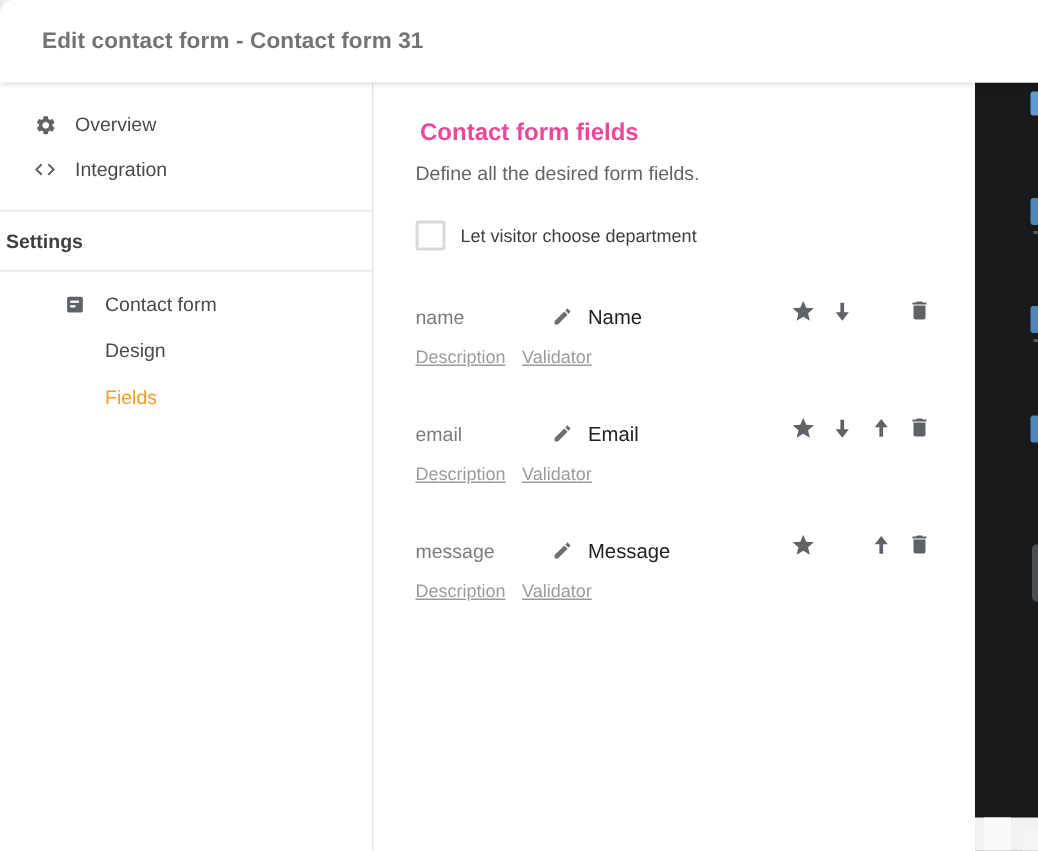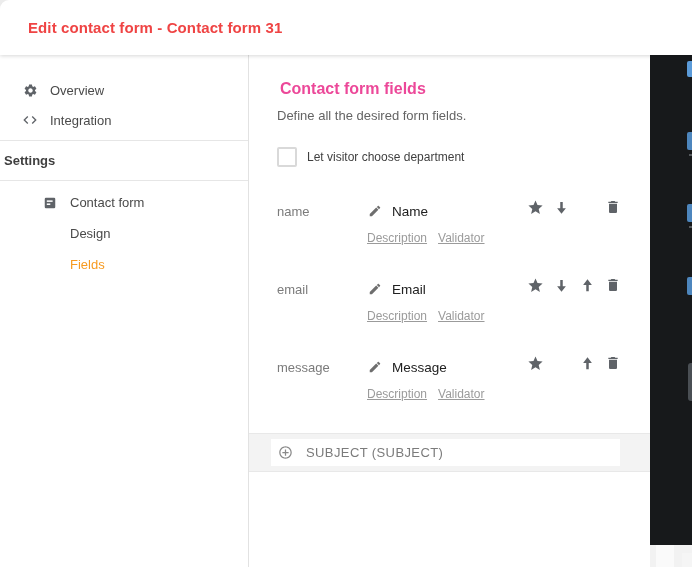--- a/index.html
+++ b/index.html
@@ -17,28 +17,28 @@
   .corner-sliver { position: absolute; top: 0; left: 0; width: 10px; height: 10px; background: #ececec; z-index: 20; }
   .corner-sliver::after { content: ""; position: absolute; inset: 0; background: #fff; border-top-left-radius: 9px; }
 
   
   .modal-header {
     position: absolute; top: 0; left: 0; right: 0; height: 55px;
     background: #fff; z-index: 10;
     box-shadow: 0 1px 4px rgba(0,0,0,0.16);
     display: flex; align-items: center; padding-left: 28px; box-sizing: border-box;
   }
-  .modal-title { font-size: 15px; font-weight: bold; color: #ef4444; letter-spacing: .1px; }
+  .modal-title { font-size: 15px; font-weight: bold; color: #737373; letter-spacing: .1px; }
 
   
   .body { position: absolute; top: 55px; left: 0; right: 0; bottom: 0; display: flex; }
 
   
   .sidebar { width: 249px; box-sizing: border-box; border-right: 1px solid #e2e2e2; background: #fff; padding-top: 20px; flex: none; }
-  .side-item { height: 30px; display: flex; align-items: center; padding-left: 22px; cursor: pointer; }
+  .side-item { height: 30px; display: flex; align-items: flex-start; padding-left: 22px; cursor: pointer; }
   .side-item .ico { width: 16px; height: 16px; display: flex; align-items: center; justify-content: center; margin-right: 12px; }
   .side-item .ico svg { fill: #5f6368; }
   .side-label { font-size: 13px; color: #4a4a4a; }
   .side-divider { border: none; border-top: 1px solid #e6e6e6; margin: 5px 0 0 0; }
   .side-section { height: 39px; display: flex; align-items: center; padding-left: 4px; border-bottom: 1px solid #e6e6e6; }
   .side-section span { font-size: 13px; font-weight: bold; color: #3f3f3f; }
   .settings-group { margin-top: 6px; padding-left: 20px; }
   .settings-item { height: 31px; display: flex; align-items: center; padding-left: 22px; cursor: pointer; }
   .settings-item .ico { width: 15px; height: 15px; display: flex; align-items: center; justify-content: center; margin-right: 13px; }
   .settings-item .spacer { width: 28px; flex: none; }
@@ -57,21 +57,21 @@
   .field-block { margin-bottom: 22px; }
   .field-main { display: flex; align-items: flex-end; height: 30px; }
   .field-key { width: 90px; flex: none; font-size: 13px; color: #7b7b7b; }
   .pencil { width: 16px; height: 16px; display: flex; align-items: center; justify-content: center; cursor: pointer; }
   .pencil svg { fill: #6e6e6e; }
   .field-label { font-size: 13.5px; color: #212121; margin-left: 9px; flex: 1; }
   .field-actions { display: flex; flex: none; }
   .slot { width: 26px; height: 24px; display: flex; align-items: center; justify-content: center; cursor: pointer; }
   .slot svg { fill: #5f6368; }
   .slot.hidden { visibility: hidden; }
-  .field-links { margin-left: 90px; margin-top: 12px; display: flex; gap: 11px; }
+  .field-links { margin-top: 12px; display: flex; gap: 11px; }
   .flink { font-size: 12px; color: #9b9b9b; text-decoration: underline; cursor: pointer; }
 
   .add-band {
     margin: 32px -24px 0 -28px; height: 39px; background: #f3f3f3;
     border-top: 1px solid #e8e8e8; border-bottom: 1px solid #e8e8e8;
     display: flex; align-items: center; padding-left: 22px; box-sizing: border-box;
   }
   .add-box {
     background: #fff; height: 27px; width: 349px; display: flex; align-items: center;
     padding-left: 6px; box-sizing: border-box; cursor: pointer;
@@ -271,30 +271,20 @@
         </span>
       </div>
     </div>
     <div class="field-links">
       <a class="flink">Description</a>
       <a class="flink">Validator</a>
     </div>
   </div>
 </div>
 
-      <div class="add-band">
-        <div class="add-box">
-          <span class="plus">
-            <svg width="15" height="15" viewBox="0 0 24 24">
-                <path d="M13 7h-2v4H7v2h4v4h2v-4h4v-2h-4V7zM12 2C6.48 2 2 6.48 2 12s4.48 10 10 10 10-4.48 10-10S17.52 2 12 2zm0 18c-4.41 0-8-3.59-8-8s3.59-8 8-8 8 3.59 8 8-3.59 8-8 8z"></path>
-              </svg>
-          </span>
-          <span class="add-label">SUBJECT (SUBJECT)</span>
-        </div>
-      </div>
     </div>
 
     <div class="backdrop">
       <div class="frag frag-blue frag-1"></div>
       <div class="frag frag-blue frag-2"></div>
       <div class="frag frag-tick tick-1"></div>
       <div class="frag frag-blue frag-3"></div>
       <div class="frag frag-tick tick-2"></div>
       <div class="frag frag-blue frag-4"></div>
       <div class="frag frag-scroll"></div>

